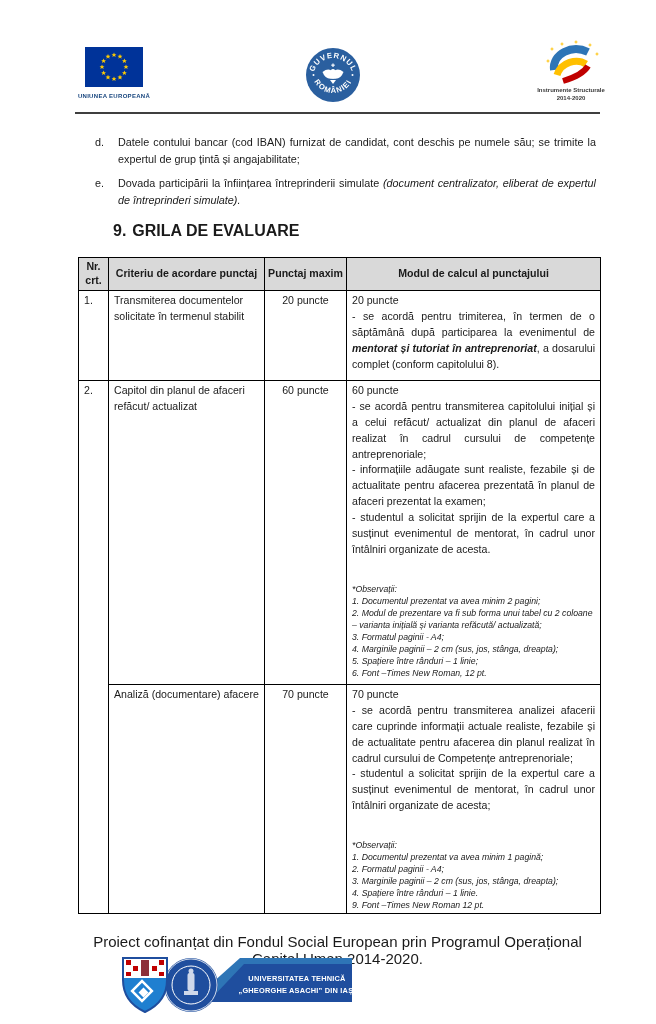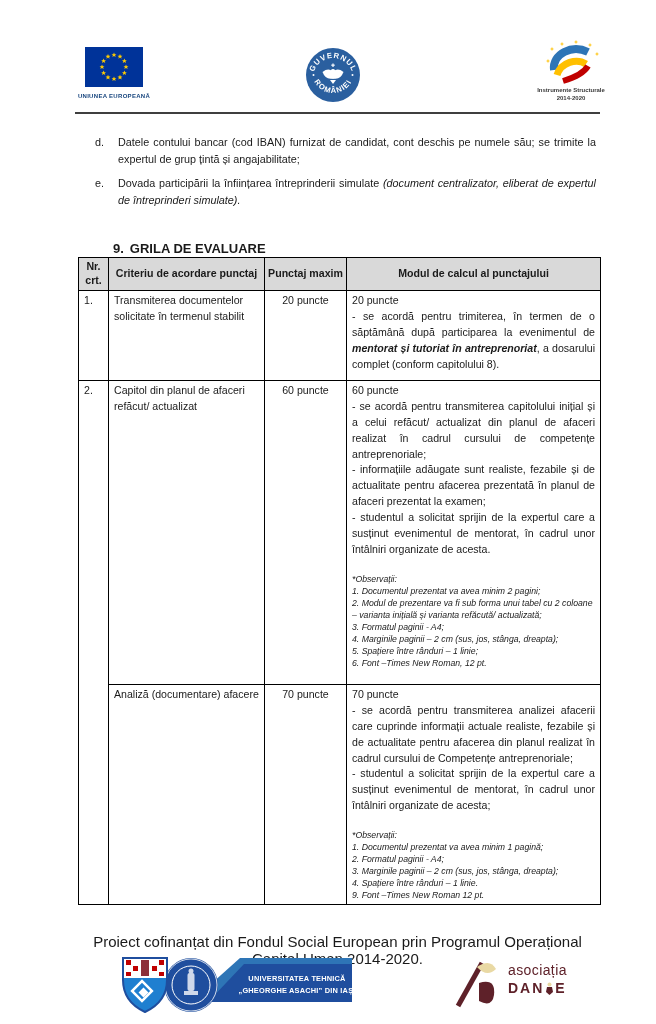--- a/index.html
+++ b/index.html
@@ -10,33 +10,33 @@
   .eu-label{position:absolute;left:69px;top:93px;width:90px;text-align:center;
             font-size:6px;font-weight:bold;color:#17457e;letter-spacing:.3px;}
   .is-label{position:absolute;left:521px;top:87px;width:100px;text-align:center;
             font-size:6px;font-weight:bold;color:#3a3a3a;line-height:1.25;}
   .rule{position:absolute;left:75px;top:112px;width:525px;border-top:2px solid #3f3f3f;}
   
   .intro-item{position:absolute;left:95px;width:501px;padding-left:23px;box-sizing:border-box;
               text-align:justify;font-size:10.8px;line-height:1.56;}
   .intro-item .marker{position:absolute;left:0;top:0;}
   .it{font-style:italic;}
-  .sec-title{position:absolute;left:113px;top:222px;font-size:13px;font-weight:bold;margin-top:19px;}
+  .sec-title{position:absolute;left:113px;top:222px;font-size:16px;font-weight:bold;}
   .sec-title .gap{display:inline-block;width:6px;}
   
   table.grid{position:absolute;left:78px;top:257px;width:522px;border-collapse:collapse;
              table-layout:fixed;padding-left:48px;}
   .grid th,.grid td{border:1px solid #000;vertical-align:top;padding:2px 5px;
              font-size:10.6px;line-height:1.5;overflow:hidden;}
   .grid th{background:#d9d9d9;text-align:center;vertical-align:middle;font-weight:bold;
              padding:2px 2px;line-height:1.3;}
   .cell-pts{text-align:center;}
   .just{text-align:justify;}
   .bi{font-weight:bold;font-style:italic;}
-  .obs{font-style:italic;font-size:8.7px;line-height:1.38;margin-top:15px;text-align:left;}
+  .obs{font-style:italic;font-size:8.7px;line-height:1.38;margin-top:25px;text-align:left;}
   
   .cofinance{position:absolute;left:75px;top:933px;width:525px;text-align:center;font-size:15px;}
   .assoc{position:absolute;left:452px;top:956px;display:flex;align-items:flex-start;}
   .assoc-text{margin-left:6px;padding-top:6px;color:#5e2129;}
   .assoc-l1{font-size:14px;letter-spacing:.4px;}
   .assoc-l2{font-size:14px;font-weight:bold;letter-spacing:2px;display:flex;align-items:center;margin-top:2px;}
   .assoc-l2 svg{margin:0 1px;}
 </style>
 </head>
 <body>
@@ -219,32 +219,14 @@
 
   <svg class="abs" style="left:163px;top:957px;z-index:2" width="56" height="56" viewBox="0 0 56 56">
     <circle cx="28" cy="28" r="27" fill="#1f4e9e"></circle>
     <circle cx="28" cy="28" r="26" fill="none" stroke="#fff" stroke-width="0.8"></circle>
     <circle cx="28" cy="28" r="19" fill="none" stroke="#fff" stroke-width="1"></circle>
     <rect x="24.5" y="16" width="7" height="18" rx="2" fill="#cfd8ea"></rect>
     <rect x="21" y="34" width="14" height="4" fill="#cfd8ea"></rect>
     <circle cx="28" cy="14" r="2.5" fill="#cfd8ea"></circle>
   </svg>
 
-  <div class="assoc">
-    <svg width="50" height="56" viewBox="0 0 50 56">
-      <path d="M6,50 L30,7" stroke="#5e2129" stroke-width="5" fill="none"></path>
-      <path d="M25,11 q13,-9 19,2 q-9,9 -19,-2z" fill="#e9d9a4"></path>
-      <path d="M27,27 q17,-5 15,12 q-2,13 -15,6 z" fill="#5e2129"></path>
-    </svg>
-    <div class="assoc-text">
-      <div class="assoc-l1">asociația</div>
-      <div class="assoc-l2">
-        <span>DAN</span>
-        <svg width="9" height="13" viewBox="0 0 9 13">
-          <circle cx="4.5" cy="2.5" r="2" fill="#e9d9a4"></circle>
-          <path d="M2,5 h5 l1,5 -3.5,3 -3.5,-3 z" fill="#5e2129"></path>
-        </svg>
-        <span>E</span>
-      </div>
-    </div>
-  </div>
 
 </div>
 
 </body></html>

